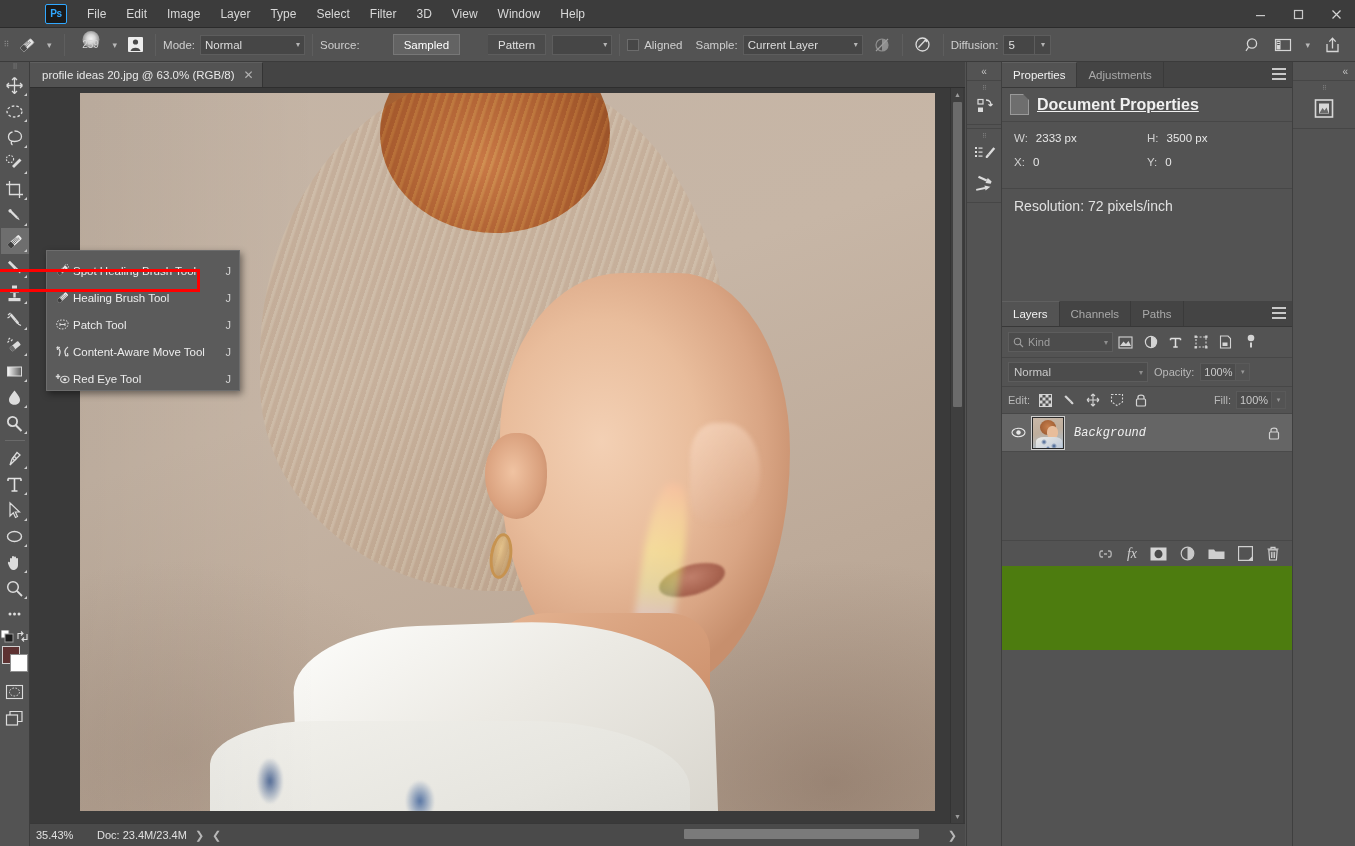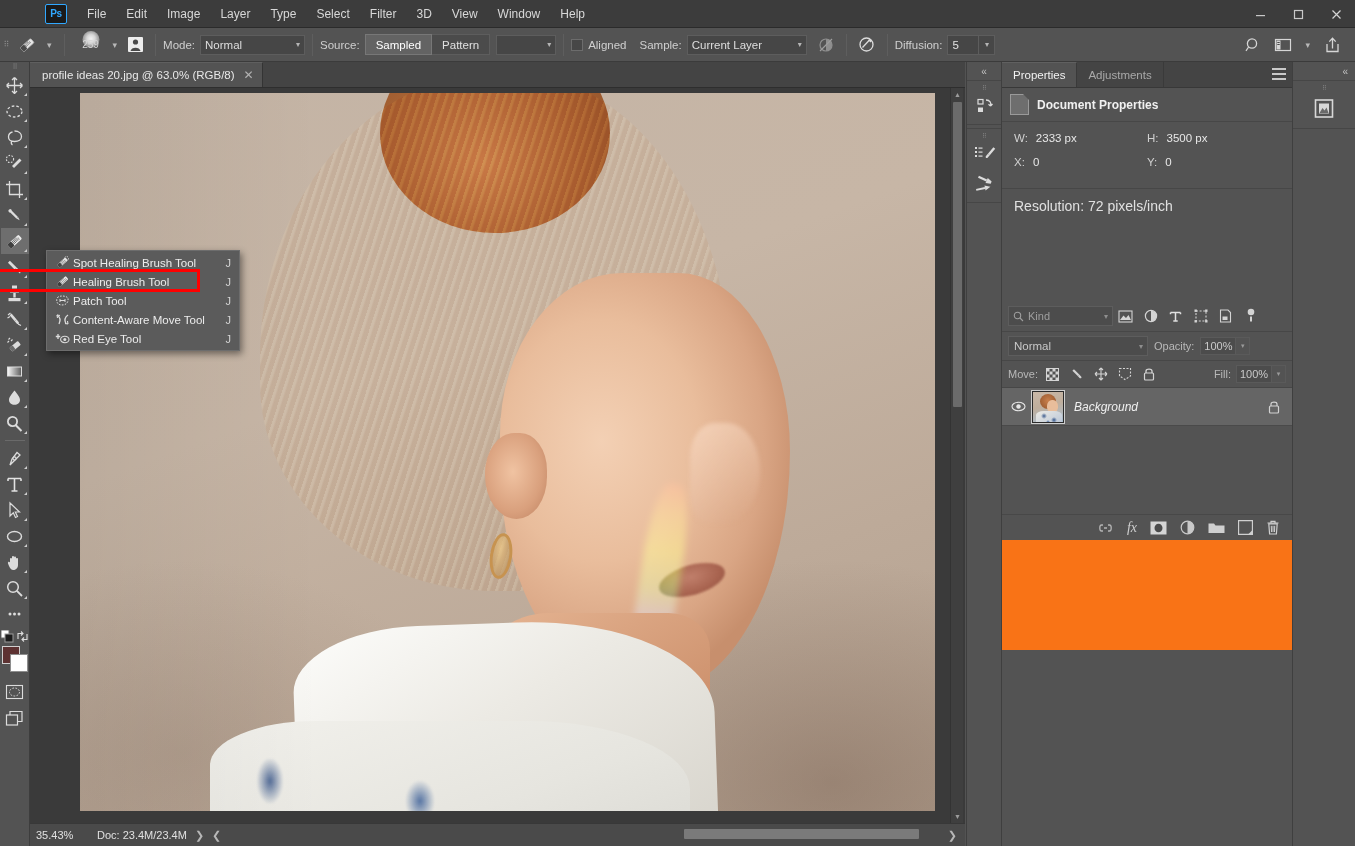--- a/index.html
+++ b/index.html
@@ -63,21 +63,21 @@
   .opt-label { color:#cfcfcf; font-size:11.5px; margin-right:5px; white-space:nowrap; }
   .opt-select {
     background:#464646; border:1px solid #5d5d5d; color:#dedede;
     height:20px; display:flex; align-items:center; padding:0 4px;
     font-size:11.5px; position:relative; min-width:60px;
   }
   .opt-select .sel-chev { position:absolute; right:4px; color:#b5b5b5; font-size:8px; }
   .seg-group { display:flex; }
   .seg {
     height:21px; padding:0 10px; display:flex; align-items:center;
-    border:1px solid #5d5d5d; background:#4b4b4b; color:#e0e0e0; font-size:11.5px;
+    border:1px solid #5d5d5d; background:#4b4b4b; color:#e0e0e0; font-size:11.5px;margin-left:28px;
   }
   .seg.active { background:#636363; border-color:#777; color:#fff; }
   .seg + .seg { border-left:none; }
   .opt-check {
     width:12px; height:12px; background:#474747; border:1px solid #6c6c6c; margin-right:5px;
   }
   .icon-btn { width:26px; height:24px; display:flex; align-items:center; justify-content:center; }
   .opt-input {
     background:#464646; border:1px solid #5d5d5d; color:#e2e2e2; height:20px;
     width:32px; display:flex; align-items:center; padding-left:4px; font-size:11.5px;
@@ -249,21 +249,21 @@
 
   
   .flyout {
     position:absolute; left:46px; top:250px; width:194px;
     background:#5b5b5b; border:1px solid #6d6d6d; z-index:60;
     box-shadow:2px 3px 7px rgba(0,0,0,.45);
     padding:2px 0;
   }
   .fly-item {
     height:19px; display:flex; align-items:center; position:relative;
-    font-size:11.5px; color:#ececec; padding-left:4px;
+    font-size:11.5px; color:#ececec; padding-left:4px;margin-top:8px;
   }
   .fly-ico { width:22px; display:flex; align-items:center; justify-content:center; }
   .fly-key { position:absolute; right:8px; color:#d6d6d6; font-size:11px; }
   .fly-highlight {
     position:absolute; left:-6px; top:269px; width:206px; height:23px;
     border:3px solid #ff0000; z-index:61; pointer-events:none;
   }
 
   
   .rail {
@@ -276,21 +276,21 @@
   }
   .rail-group { border-top:1px solid #464646; border-bottom:1px solid #464646;
                 padding:3px 0; margin-bottom:3px; }
   .rail-grip { height:7px; display:flex; align-items:center; justify-content:center;
                color:#8d8d8d; font-size:6px; letter-spacing:-1px; }
   .rail-ico { width:36px; height:30px; display:flex; align-items:center; justify-content:center; }
 
   
   .dock {
     position:absolute; left:1002px; top:62px; width:290px; height:588px;
-    background:#f97316;
+    background:#4d7c0f;
   }
   .panel { background:#535353; }
   .panel-tabs {
     display:flex; align-items:flex-end; height:26px; background:#444444;
     border-bottom:1px solid #383838; position:relative;
   }
   .ptab {
     height:25px; padding:0 11px; display:flex; align-items:center;
     font-size:11.5px; color:#a9a9a9; border-right:1px solid #3a3a3a;
   }
@@ -306,21 +306,21 @@
     border-bottom:1px solid #474747;
   }
   .doc-icon {
     width:19px; height:21px; background:#6e6e6e; border:1px solid #9a9a9a;
     position:relative;
   }
   .doc-icon:after {
     content:''; position:absolute; right:-1px; top:-1px;
     border-left:6px solid transparent; border-top:6px solid #535353;
   }
-  .doc-prop-title { font-size:12px; color:#f0f0f0; font-weight:bold; }
+  .doc-prop-title { font-size:16px; color:#f0f0f0; font-weight:bold;text-decoration:underline; }
   .prop-grid { padding:10px 12px 8px 12px; }
   .prop-row { display:flex; margin-bottom:12px; font-size:11.5px; }
   .prop-cell { width:50%; display:flex; gap:8px; color:#d8d8d8; }
   .prop-key { color:#d0d0d0; }
   .prop-val { color:#e8e8e8; }
   .prop-res {
     border-top:1px solid #474747; padding:9px 12px; font-size:14px; color:#e0e0e0;
   }
   .panel-body-empty { height:78px; }
 
@@ -371,21 +371,21 @@
   .lt-hair { position:absolute; left:7px; top:2px; width:16px; height:15px;
     background:radial-gradient(ellipse at 50% 45%, #c87f4c, #91522a); border-radius:50%; }
   .lt-face { position:absolute; left:14px; top:8px; width:11px; height:13px;
     background:#e8bd9b; border-radius:45%; }
   .lt-shirt { position:absolute; left:3px; top:19px; width:26px; height:13px;
     background:linear-gradient(150deg,#eceae4,#b9c6d8); border-radius:30% 30% 0 0;}
   .lt-pat { position:absolute; left:3px; top:19px; width:26px; height:13px;
     background:radial-gradient(circle 3px at 8px 5px,#3c5b8d,transparent),
                radial-gradient(circle 3px at 18px 9px,#34558a,transparent),
                radial-gradient(circle 2px at 12px 11px,#44659a,transparent); }
-  .layer-name { font-size:12px; color:#f0f0f0; font-style:italic; flex:1; }
+  .layer-name { font-size:12px; color:#f0f0f0; font-style:italic; flex:1;font-family:Liberation Mono, monospace; }
   .layer-lock { padding-right:12px; color:#d2d2d2; }
   .layers-empty { height:88px; background:#535353; }
   .layers-footer {
     display:flex; align-items:center; justify-content:flex-end; gap:13px;
     height:26px; padding-right:12px; border-top:1px solid #484848; background:#535353;
   }
   .lf-ico { color:#c9c9c9; display:flex; align-items:flex-start; }
 
   .color-body { padding:8px 10px 0 8px; display:flex; gap:10px; }
   .color-sw { position:relative; width:44px; height:44px; flex:none; }
@@ -968,20 +968,30 @@
             <span class="prop-key">Y:</span>
             <span class="prop-val">0</span>
           </div>
         </div>
       </div>
       <div class="prop-res">Resolution: 72 pixels/inch</div>
       <div class="panel-body-empty"></div>
     </div>
 
     <div class="panel">
+      <div class="panel-tabs">
+        <div class="ptab active">Layers</div>
+        <div class="ptab">Channels</div>
+        <div class="ptab">Paths</div>
+        <div class="pmenu">
+            <i></i>
+            <i></i>
+            <i></i>
+          </div>
+      </div>
 
       <div class="layers-filter">
         <div class="kind-box">
           <svg width="11" height="11" viewBox="0 0 11 11">
               <circle cx="4.5" cy="4.5" r="3.2" fill="none" stroke="#9e9e9e" stroke-width="1.1"></circle>
               <path d="M7 7 L10 10" stroke="#9e9e9e" stroke-width="1.1"></path>
             </svg>
           <span>Kind</span>
           <span class="kc">▾</span>
         </div>
@@ -1031,21 +1041,21 @@
           <span class="bc">▾</span>
         </div>
         <span class="mini-label">Opacity:</span>
         <div style="display:flex">
           <div class="mini-val">100%</div>
           <div class="mini-step">▾</div>
         </div>
       </div>
 
       <div class="lock-row">
-        <span class="mini-label">Move:</span>
+        <span class="mini-label">Edit:</span>
         <div class="lock-ico">
           <svg width="13" height="13" viewBox="0 0 13 13">
               <rect x="0.5" y="0.5" width="12" height="12" fill="none" stroke="#d4d4d4" stroke-width="1"></rect>
               <g fill="#d4d4d4">
                 <rect x="0.5" y="0.5" width="3" height="3"></rect>
                 <rect x="6.5" y="0.5" width="3" height="3"></rect>
                 <rect x="3.5" y="3.5" width="3" height="3"></rect>
                 <rect x="9.5" y="3.5" width="3" height="3"></rect>
                 <rect x="0.5" y="6.5" width="3" height="3"></rect>
                 <rect x="6.5" y="6.5" width="3" height="3"></rect>

